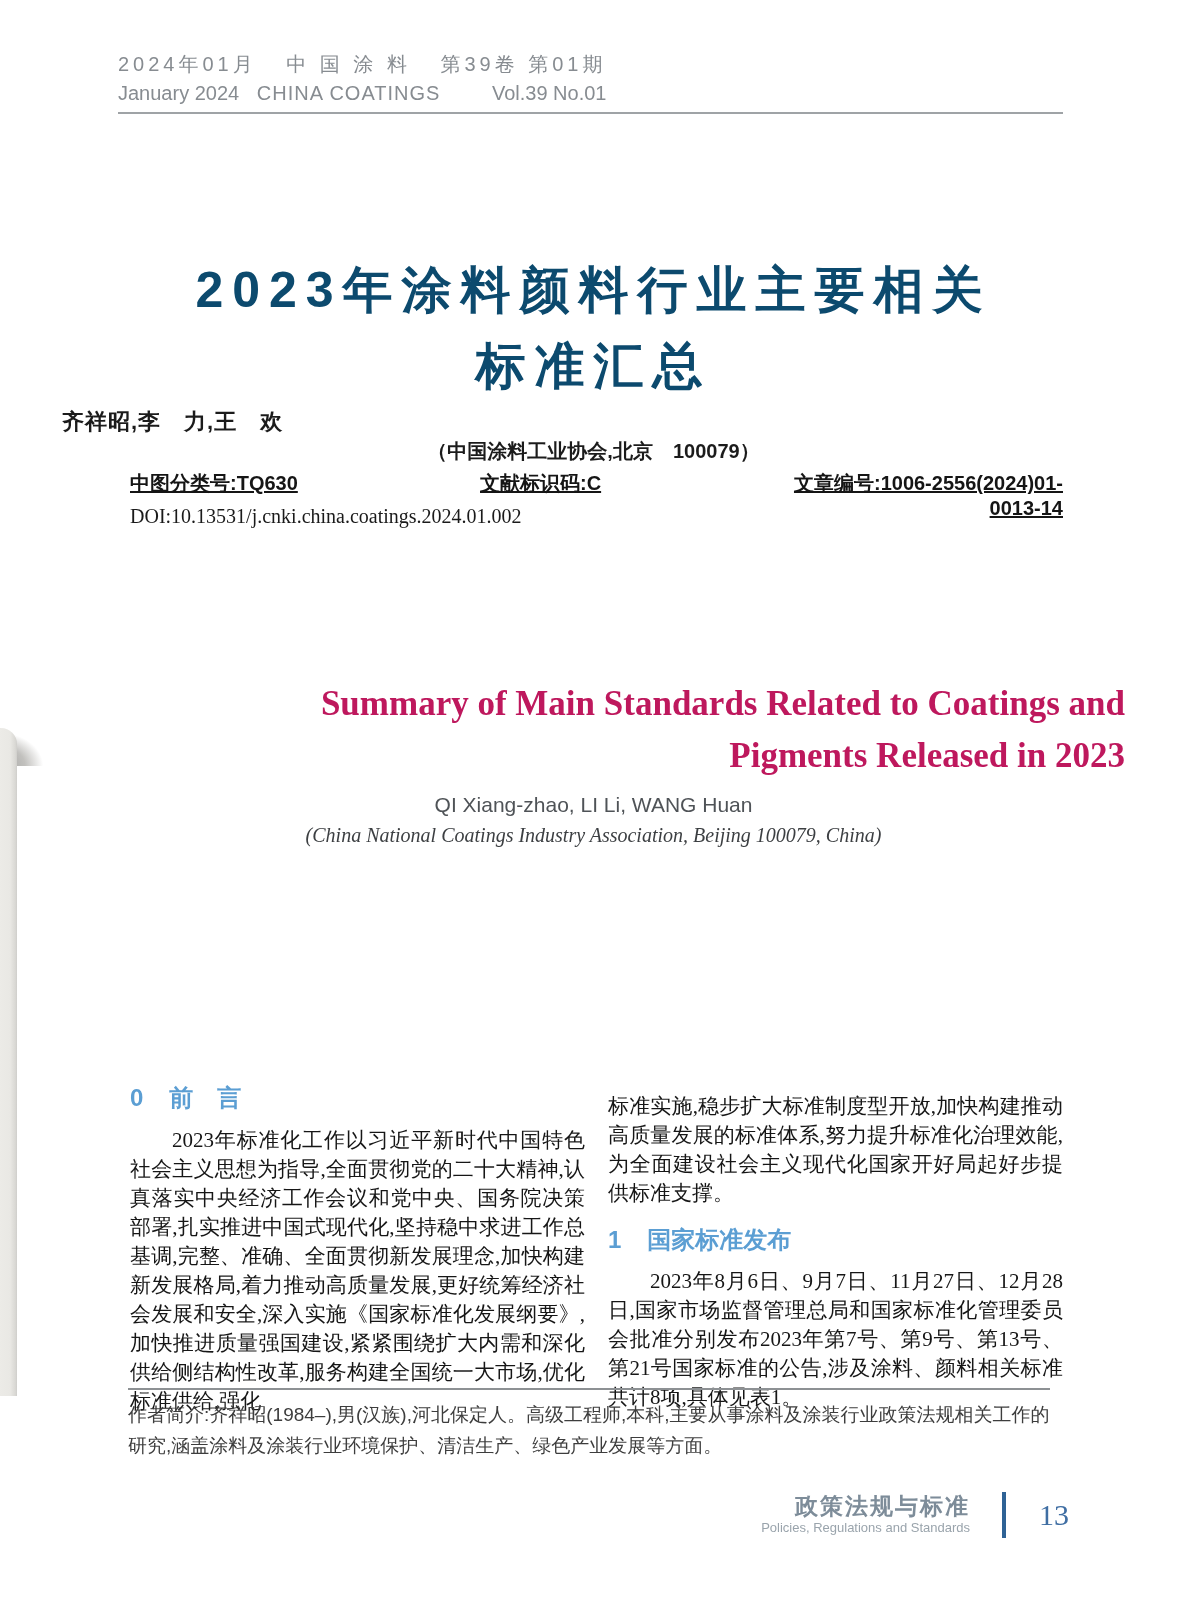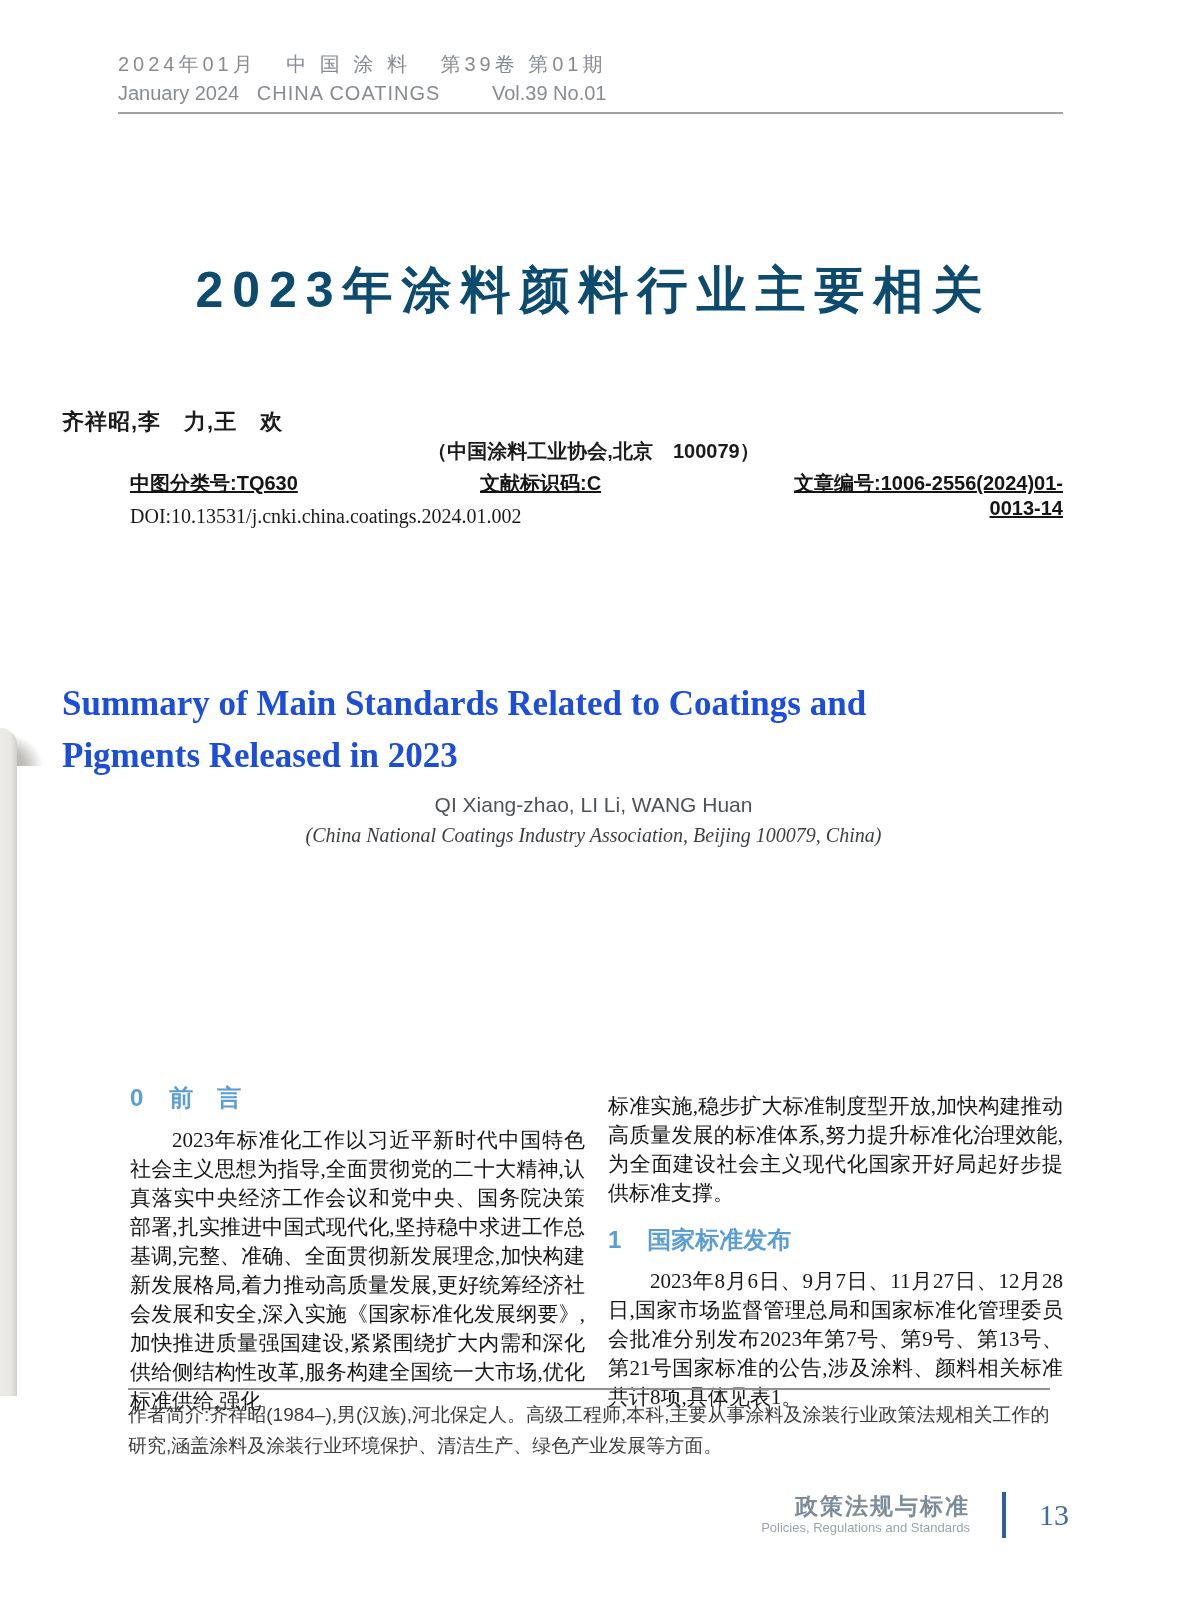--- a/index.html
+++ b/index.html
@@ -55,21 +55,21 @@
   .meta-row .m1{width:350px;}
   .meta-row .m2{width:270px;}
   .meta-row .m3{flex:1;text-align:right;}
   .doi-line{
     position:absolute;left:130px;top:505px;
     font-family:"Liberation Serif",serif;font-size:20px;color:#1a1a1a;
   }
   
   .en-title{
     position:absolute;left:62px;top:678px;width:1063px;
-    text-align:left;color:#1d4ed8;
+    text-align:right;color:#be185d;
     font-family:"Liberation Serif",serif;font-weight:bold;
     font-size:35px;line-height:52px;
   }
   .authors-en{
     position:absolute;left:62px;top:793px;width:1063px;
     text-align:center;font-size:21px;color:#4f5357;
   }
   .affil-en{
     position:absolute;left:62px;top:824px;width:1063px;
     text-align:center;font-family:"Liberation Serif",serif;
@@ -130,20 +130,21 @@
       <div>CHINA COATINGS</div>
     </div>
     <div class="h-right">
       <div class="zh">第39卷 第01期</div>
       <div>Vol.39  No.01</div>
     </div>
   </div>
 
   <div class="cn-title">
     <div>2023年涂料颜料行业主要相关</div>
+    <div>标准汇总</div>
   </div>
 
   <div class="authors-zh">齐祥昭,李　力,王　欢</div>
   <div class="affil-zh">（中国涂料工业协会,北京　100079）</div>
 
   <div class="meta-row">
     <div class="m1">中图分类号:TQ630</div>
     <div class="m2">文献标识码:C</div>
     <div class="m3">文章编号:1006-2556(2024)01-0013-14</div>
   </div>

